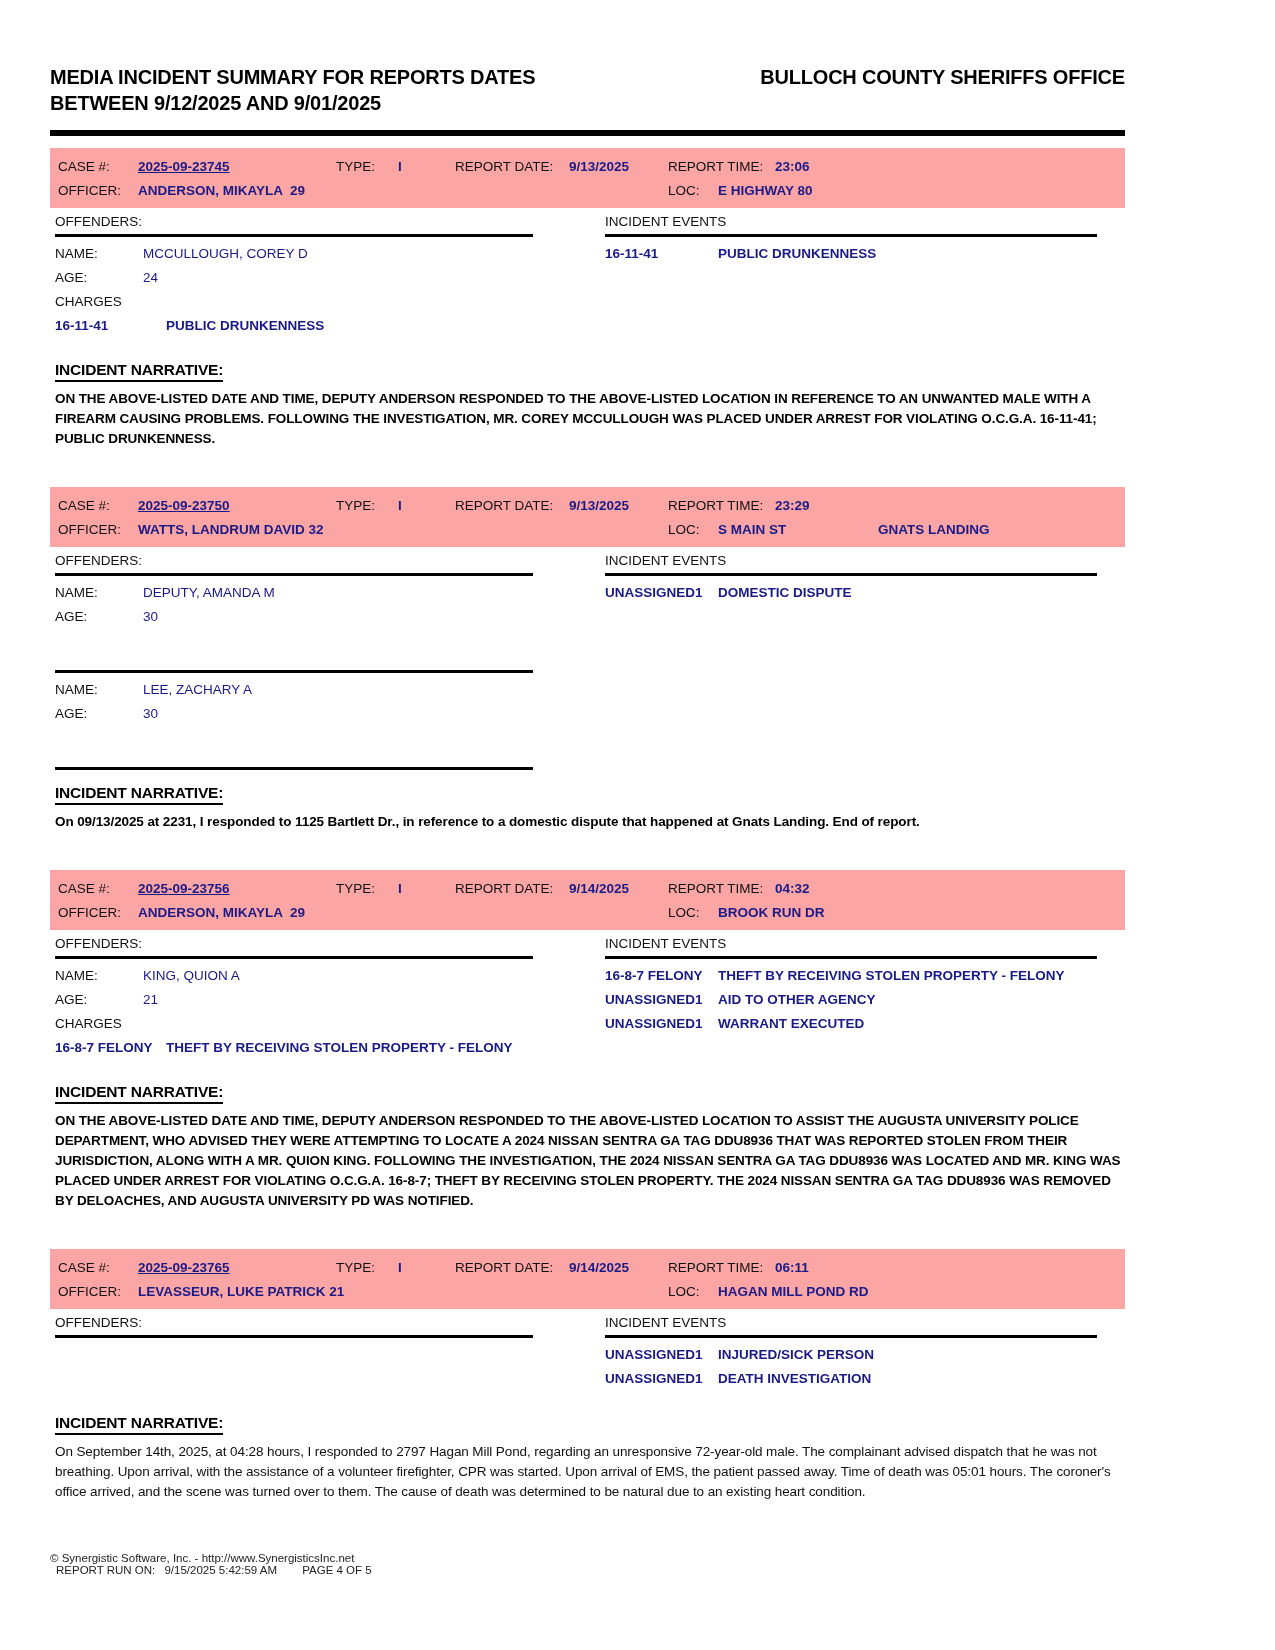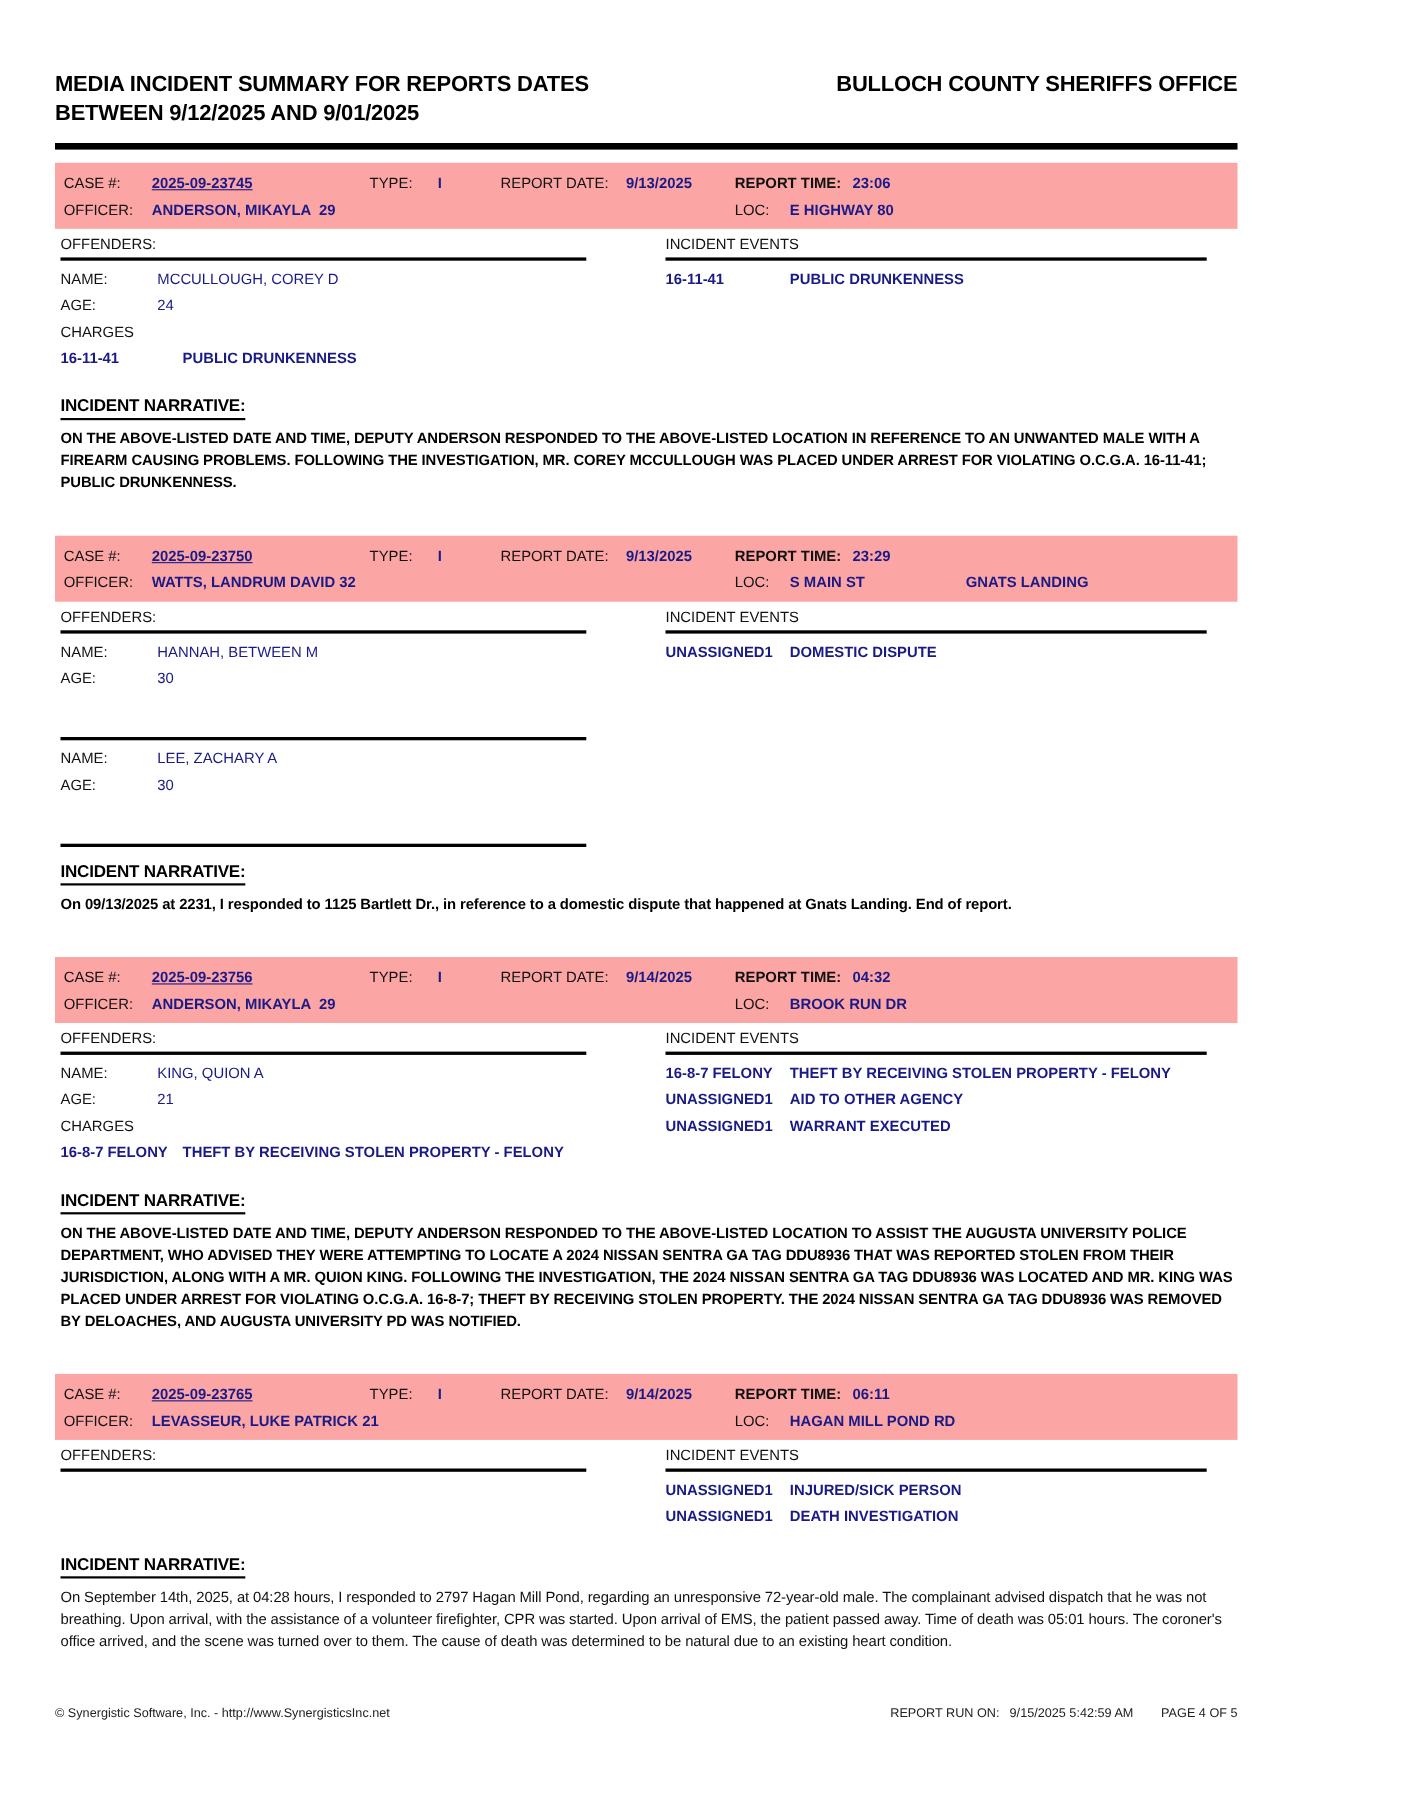--- a/index.html
+++ b/index.html
@@ -34,21 +34,21 @@
   .r1 { top:11px; } .r2 { top:35px; }
   .lbl { color:#111; }
   .val { color:#1a1a86; font-weight:bold; white-space:pre-wrap; }
   a.val { text-decoration:underline; cursor:pointer; }
   .p-case    { left:8px; }
   .p-caseval { left:88px; }
   .p-type    { left:286px; }
   .p-typeval { left:348px; }
   .p-rdate   { left:405px; }
   .p-rdateval{ left:519px; }
-  .p-rtime   { left:618px;font-weight:bold; }
+  .p-rtime   { left:618px; }
   .p-rtimeval{ left:725px; }
   .p-officer { left:8px; }
   .p-officerval { left:88px; }
   .p-loc     { left:618px; }
   .p-locval  { left:668px; }
   .p-loc2val { left:828px; }
 
   
   .cols { display:flex; padding-left:5px; margin-top:6px;gap:11px; }
   .col-left  { width:478px; margin-right:61px; }
@@ -81,21 +81,21 @@
   .nar-text {
     margin:7px 0 0 0; font-size:13.5px; line-height:20px;
     color:#111; letter-spacing:-0.1px;
   }
   .nar-bold .nar-text { font-weight:bold; color:#000; }
 
   
   .footer {
     position:absolute; top:1552px; left:50px; width:1075px;
     display:flex; justify-content:space-between;
-    font-size:11.5px; color:#222;
+    font-size:11.5px; color:#222;flex-direction:column;
   }
   .footer-right span { margin-left:6px; }
   .footer-right .page-num { margin-left:22px; }
 </style>
 </head>
 <body>
 
 <div class="page">
   <div class="content">
 
@@ -171,21 +171,21 @@
         <span class="lbl r2 p-loc">LOC:</span>
         <span class="val r2 p-locval">S MAIN ST</span>
         <span class="val r2 p-loc2val">GNATS LANDING</span>
       </div>
       <div class="cols">
         <div class="col-left">
           <div class="col-head">OFFENDERS:</div>
           <div class="offender-group">
             <div class="kv">
                 <span class="k">NAME:</span>
-                <span class="v">HANNAH, BETWEEN M</span>
+                <span class="v">DEPUTY, AMANDA M</span>
               </div>
             <div class="kv">
                 <span class="k">AGE:</span>
                 <span class="v">30</span>
               </div>
             <div class="sep"></div>
           </div>
           <div class="offender-group">
             <div class="kv">
                 <span class="k">NAME:</span>

